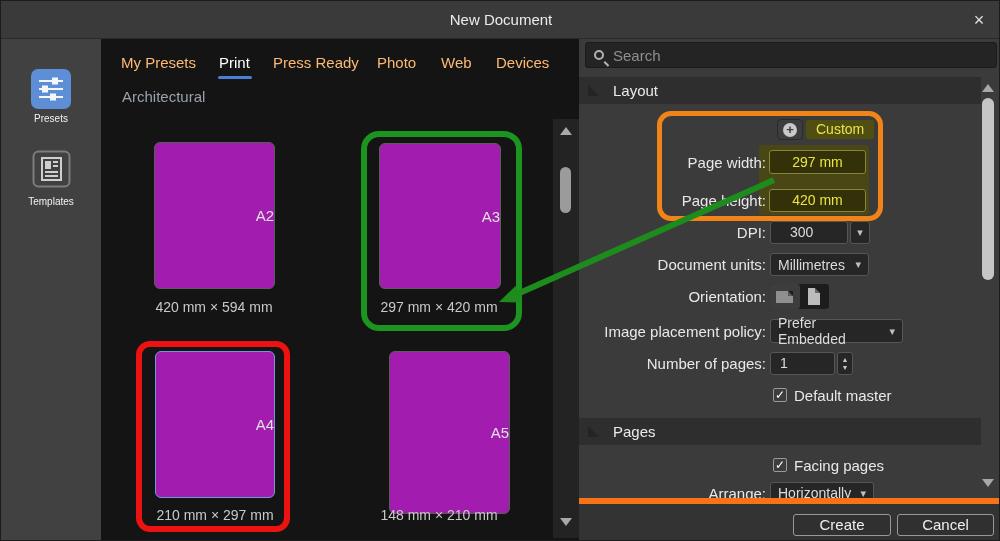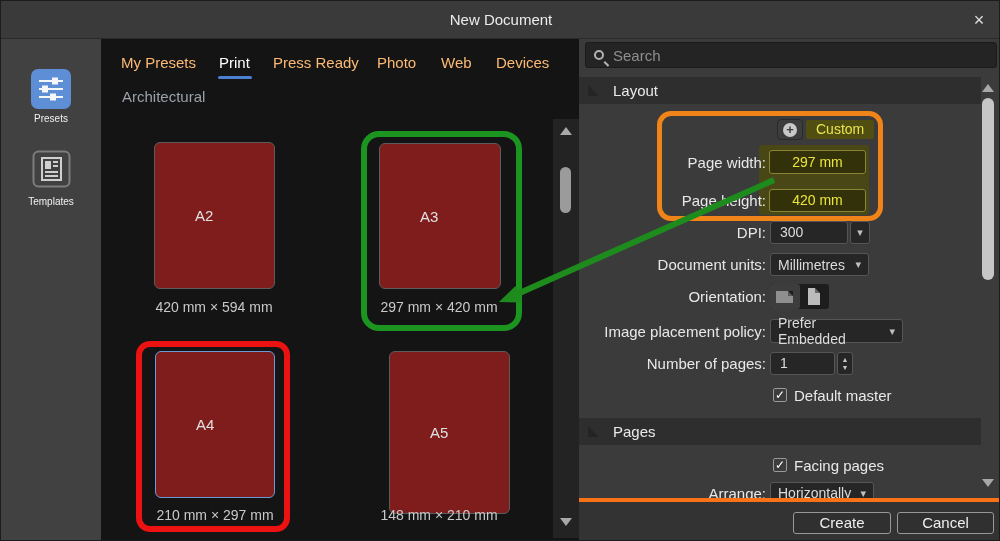--- a/index.html
+++ b/index.html
@@ -20,21 +20,21 @@
   .templates-icon{width:39px;height:38px;}
   .side-label{color:#f2f2f2;font-size:10px;margin-top:4px;}
 
   
   .center{left:100px;top:38px;width:478px;height:503px;background:#141414;}
   .tab{top:14px;height:20px;line-height:20px;color:#fdba74;font-size:15px;white-space:nowrap;}
   .tab.active{color:#ffffff;}
   .tab-underline{left:117px;top:37px;width:34px;height:3px;background:#4a7fd4;border-radius:2px;}
   .tab2{top:48px;height:20px;line-height:20px;color:#9aa1a9;font-size:15px;}
 
-  .page-rect{border:1px solid #5c5c5c;border-radius:6px;display:flex;align-items:center;justify-content:flex-start;background:#7f1d1d;padding-left:40px;}
+  .page-rect{border:1px solid #5c5c5c;border-radius:6px;display:flex;align-items:center;justify-content:flex-end;background:#a21caf;}
   .page-rect.selected{border:1px solid #6a9bd8;}
   .page-letter{color:#e0e0e0;font-size:15px;}
   .cell-label{width:220px;text-align:center;color:#c9c9c9;font-size:14px;height:18px;line-height:18px;}
 
   
   .gsb-track{left:452px;top:80px;width:26px;height:419px;background:#232323;}
   .tri-up{width:0;height:0;border-left:6px solid transparent;border-right:6px solid transparent;border-bottom:8px solid #a8a8a8;}
   .tri-down{width:0;height:0;border-left:6px solid transparent;border-right:6px solid transparent;border-top:8px solid #a8a8a8;}
   .gsb-thumb{left:459px;top:128px;width:11px;height:46px;border-radius:6px;background:#9b9b9b;}
 
@@ -72,21 +72,21 @@
   .port-ico{width:12px;height:17px;background:#bcbcbc;position:relative;}
   .port-ico::after{content:"";position:absolute;right:0;top:0;border-left:5px solid transparent;border-top:5px solid #1d1d1d;}
   .port-ico::before{content:"";position:absolute;right:0;top:0;width:5px;height:5px;background:#6a6a6a;}
 
   .cb{width:14px;height:14px;background:#3d3d3d;border:1px solid #9a9a9a;border-radius:2px;color:#ffffff;font-size:12px;line-height:13px;text-align:center;}
   .cb-label{color:#e8e8e8;font-size:15px;}
 
   
   .rsb-thumb{left:403px;top:59px;width:12px;height:182px;border-radius:6px;background:#c6c6c6;}
 
-  .footer{left:0;top:459px;width:422px;height:44px;background:#333333;border-top:4px solid #f97316;}
+  .footer{left:0;top:459px;width:422px;height:44px;background:#333333;border-top:6px solid #f97316;}
   .btn{height:22px;background:#303030;border:1px solid #989898;border-radius:3px;color:#efefef;font-size:15px;text-align:center;line-height:20px;}
 
   
   .anno{pointer-events:none;}
   .green-box{left:360px;top:130px;width:161px;height:200px;border:6px solid #1b9420;border-radius:18px;}
   .red-box{left:135px;top:340px;width:154px;height:191px;border:6px solid #ec1212;border-radius:14px;}
   .orange-box{left:656px;top:110px;width:226px;height:110px;border:5px solid #f08418;border-radius:14px;}
   svg.arrow{left:0;top:0;width:1000px;height:541px;}
 </style>
 </head>
@@ -185,21 +185,21 @@
     </div>
     <div class="abs custom-chip" style="left:227px;top:81px;">Custom</div>
 
     <div class="abs rlabel" style="top:115px;">Page width:</div>
     <div class="abs hl-field" style="left:190px;top:111px;width:97px;height:24px;line-height:22px;">297 mm</div>
 
     <div class="abs rlabel" style="top:153px;">Page height:</div>
     <div class="abs hl-field" style="left:190px;top:150px;width:97px;height:23px;line-height:21px;">420 mm</div>
 
     <div class="abs rlabel" style="top:185px;">DPI:</div>
-    <div class="abs field" style="left:191px;top:182px;width:78px;height:23px;line-height:21px;padding-left:9px;">300</div>
+    <div class="abs field" style="left:191px;top:182px;width:78px;height:23px;line-height:21px;padding-left:19px;">300</div>
     <div class="abs field" style="left:271px;top:182px;width:20px;height:23px;line-height:21px;text-align:center;color:#c0c0c0;font-size:11px;"><span>▾</span></div>
 
     <div class="abs rlabel" style="top:217px;">Document units:</div>
     <div class="abs field dd" style="left:191px;top:214px;width:99px;height:23px;">
       <span>Millimetres</span>
       <span class="caret">▾</span>
     </div>
 
     <div class="abs rlabel" style="top:249px;">Orientation:</div>
     <div class="abs orient">

